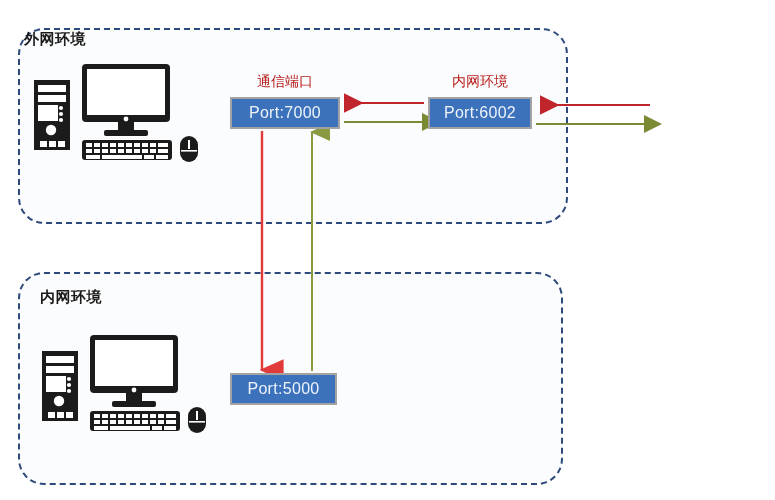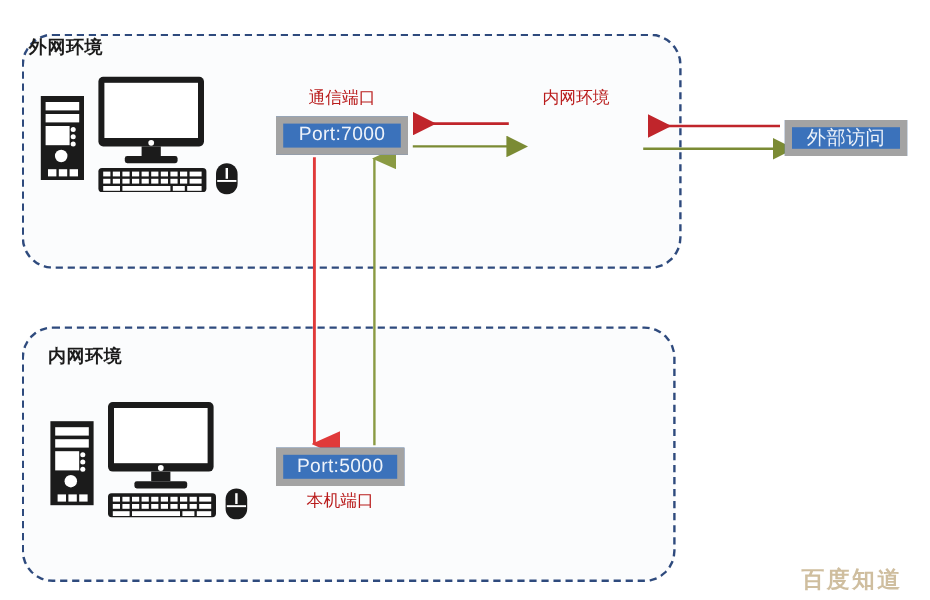--- a/index.html
+++ b/index.html
@@ -30,21 +30,21 @@
     color: #1b1b1b;
     font-weight: 600;
     letter-spacing: 0.5px;
     white-space: nowrap;
   }
 
   
   .node-box {
     position: absolute;
     background: #3b72bb;
-    border: 6px solid #a3a3a3;
+    border: 2px solid #a3a3a3;
     box-sizing: border-box;
     display: flex;
     align-items: center;
     justify-content: center;
     color: #eef3fa;
     font-size: 16px;
     letter-spacing: 0.3px;
     white-space: nowrap;
   }
   .node-caption {
@@ -231,26 +231,24 @@
     <line x1="262" y1="131" x2="262" y2="370" stroke="#e03a3a" stroke-width="2.4" marker-end="url(#ah-red-down)"></line>
 
     <line x1="312" y1="371" x2="312" y2="132" stroke="#8a9a43" stroke-width="2" marker-end="url(#ah-olive-up)"></line>
   </svg>
 
   <div class="node-box" id="node-0" style="left: 230px; top: 97px; width: 110px; height: 32px;">
     <span>Port:7000</span>
   </div>
   <div class="node-caption" id="node-cap-0" style="left: 230px; width: 110px; top: 73px;">通信端口</div>
 
+  <div class="node-box" id="node-1" style="left: 428px; top: 97px; width: 104px; height: 32px;">
+    <span>Port:6002</span>
+  </div>
   <div class="node-caption" id="node-cap-1" style="left: 428px; width: 104px; top: 73px;">内网环境</div>
 
-  <div class="node-box" id="node-2" style="left: 654px; top: 100px; width: 102px; height: 30px;">
-    <span>外部访问</span>
-  </div>
 
   <div class="node-box" id="node-3" style="left: 230px; top: 373px; width: 107px; height: 32px;">
     <span>Port:5000</span>
   </div>
-  <div class="node-caption" id="node-cap-3" style="left: 230px; width: 107px; top: 409px;">本机端口</div>
-
-  <div class="watermark" style="left: 668px; top: 470px;">百度知道</div>
+
 
 </div>
 
 </body></html>

